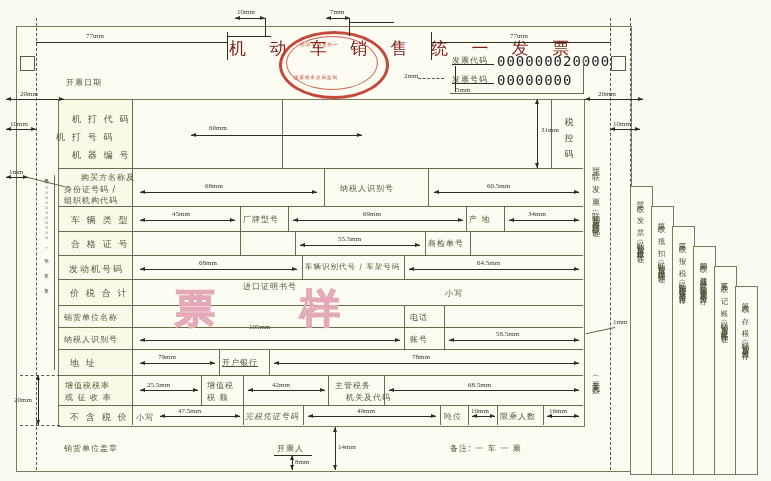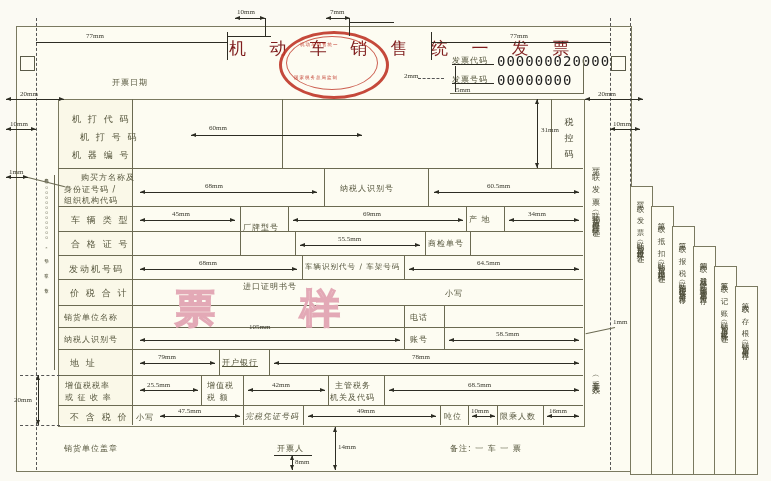--- a/index.html
+++ b/index.html
@@ -101,21 +101,21 @@
   <div class="ln v" style="left:583px;top:58px;height:36px;"></div>
   <div class="ln h" style="left:450px;top:93px;width:134px;"></div>
   <div class="tickh" style="left:452px;top:64px;width:42px;"></div>
   <div class="tickh" style="left:452px;top:83px;width:42px;"></div>
 
   <div class="lbl dim" style="left:404px;top:72px;">2mm</div>
   <div class="dash-h" style="left:418px;top:78px;width:26px;"></div>
   <div class="lbl dim" style="left:456px;top:86px;">5mm</div>
   <div class="tick" style="left:455px;top:66px;height:26px;"></div>
 
-  <div class="lbl fld8" style="left:66px;top:77px;margin-left:46px;">开票日期</div>
+  <div class="lbl fld8" style="left:66px;top:77px;">开票日期</div>
 
   <div class="paper" style="left:58px;top:99px;width:525px;height:326px;background:#fdfcf2;"></div>
 
   <div class="cellbg" style="left:59px;top:100px;width:73px;height:324px;background:#faf8e8;"></div>
 
   <div class="ln h" style="left:58px;top:168px;width:525px;"></div>
   <div class="ln h" style="left:58px;top:206px;width:525px;"></div>
   <div class="ln h" style="left:58px;top:231px;width:525px;"></div>
   <div class="ln h" style="left:58px;top:255px;width:525px;"></div>
   <div class="ln h" style="left:58px;top:279px;width:525px;"></div>
@@ -123,21 +123,21 @@
   <div class="ln h" style="left:58px;top:327px;width:525px;"></div>
   <div class="ln h" style="left:58px;top:349px;width:525px;"></div>
   <div class="ln h" style="left:58px;top:375px;width:525px;"></div>
   <div class="ln h" style="left:58px;top:405px;width:525px;"></div>
 
   <div class="ln v" style="left:132px;top:99px;height:326px;"></div>
   <div class="ln v" style="left:282px;top:99px;height:69px;"></div>
   <div class="ln v" style="left:551px;top:99px;height:69px;"></div>
 
   <div class="lbl fld" style="left:72px;top:113px;">机 打 代 码</div>
-  <div class="lbl fld" style="left:80px;top:131px;">机 打 号 码</div>
+  <div class="lbl fld" style="left:56px;top:131px;">机 打 号 码</div>
   <div class="lbl fld" style="left:72px;top:149px;">机 器 编 号</div>
   <div class="vtext" style="left:562px;top:110px;">税 控 码</div>
   <div class="arw" style="left:191px;top:135px;width:171px;"></div>
   <div class="lbl dim" style="left:209px;top:124px;">60mm</div>
   <div class="arwv" style="left:537px;top:99px;height:69px;"></div>
   <div class="lbl dim" style="left:541px;top:126px;">31mm</div>
 
   <div class="lbl fld8" style="left:64px;top:172px;margin-left:17px;">购买方名称及</div>
   <div class="lbl fld8" style="left:64px;top:184px;">身份证号码 /</div>
   <div class="lbl fld8" style="left:64px;top:195px;">组织机构代码</div>
@@ -145,21 +145,21 @@
   <div class="ln v" style="left:428px;top:168px;height:38px;"></div>
   <div class="lbl fld8" style="left:340px;top:183px;">纳税人识别号</div>
   <div class="arw" style="left:140px;top:192px;width:177px;"></div>
   <div class="lbl dim" style="left:205px;top:182px;">68mm</div>
   <div class="arw" style="left:434px;top:192px;width:145px;"></div>
   <div class="lbl dim" style="left:487px;top:182px;">60.5mm</div>
 
   <div class="lbl fld" style="left:71px;top:214px;">车 辆 类 型</div>
   <div class="ln v" style="left:240px;top:206px;height:25px;"></div>
   <div class="ln v" style="left:288px;top:206px;height:25px;"></div>
-  <div class="lbl fld8" style="left:243px;top:222px;">厂牌型号</div>
+  <div class="lbl fld8" style="left:243px;top:214px;">厂牌型号</div>
   <div class="ln v" style="left:466px;top:206px;height:25px;"></div>
   <div class="ln v" style="left:504px;top:206px;height:25px;"></div>
   <div class="lbl fld8" style="left:469px;top:214px;">产  地</div>
   <div class="arw" style="left:140px;top:220px;width:95px;"></div>
   <div class="lbl dim" style="left:172px;top:210px;">45mm</div>
   <div class="arw" style="left:293px;top:220px;width:170px;"></div>
   <div class="lbl dim" style="left:363px;top:210px;">69mm</div>
   <div class="arw" style="left:509px;top:220px;width:70px;"></div>
   <div class="lbl dim" style="left:528px;top:210px;">34mm</div>
 
@@ -213,21 +213,21 @@
 
   <div class="lbl fld8" style="left:65px;top:380px;">增值税税率</div>
   <div class="lbl fld8" style="left:65px;top:392px;">或 征 收 率</div>
   <div class="ln v" style="left:201px;top:375px;height:30px;"></div>
   <div class="ln v" style="left:243px;top:375px;height:30px;"></div>
   <div class="lbl fld8" style="left:207px;top:380px;">增值税</div>
   <div class="lbl fld8" style="left:207px;top:392px;">税  额</div>
   <div class="ln v" style="left:328px;top:375px;height:30px;"></div>
   <div class="ln v" style="left:384px;top:375px;height:30px;"></div>
   <div class="lbl fld8" style="left:335px;top:380px;">主管税务</div>
-  <div class="lbl fld8" style="left:330px;top:392px;">机关及代码</div>
+  <div class="lbl fld8" style="left:330px;top:392px;padding-left:16px;">机关及代码</div>
   <div class="arw" style="left:140px;top:390px;width:58px;"></div>
   <div class="lbl dim" style="left:147px;top:381px;">25.5mm</div>
   <div class="arw" style="left:248px;top:390px;width:77px;"></div>
   <div class="lbl dim" style="left:272px;top:381px;">42mm</div>
   <div class="arw" style="left:389px;top:390px;width:190px;"></div>
   <div class="lbl dim" style="left:468px;top:381px;text-align:right;">68.5mm</div>
 
   <div class="lbl fld" style="left:70px;top:411px;">不 含 税 价</div>
   <div class="lbl fld8" style="left:136px;top:412px;">小写</div>
   <div class="ln v" style="left:243px;top:405px;height:20px;"></div>

